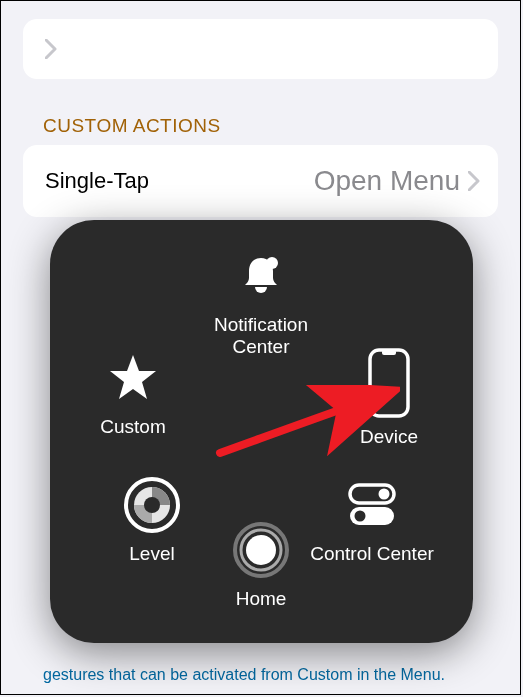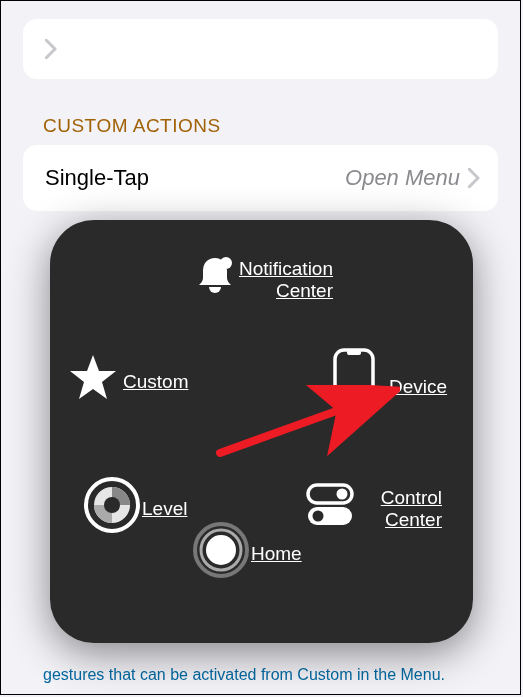--- a/index.html
+++ b/index.html
@@ -49,24 +49,23 @@
     letter-spacing: 0.5px;
     color: #a16207;
     text-transform: uppercase;
   }
 
   .list-row.secondary {
     margin-top: 8px;
   }
   .list-row .value {
     color: #8a8a8e;
-    font-size: 22px;
+    font-size: 28px;
     font-weight: 400;
     margin-right: 8px;
-    font-style: italic;
   }
   .list-row .label2 {
     font-size: 22px;
     font-weight: 400;
   }
   .spacer { flex: 1; }
 
   .footer-text {
     position: absolute;
     left: 22px;
@@ -88,26 +87,25 @@
     background: #2a2a2a;
     border-radius: 44px;
     box-sizing: border-box;
     box-shadow: 0 10px 40px rgba(0,0,0,0.45);
     color: #fff;
   }
 
   .item {
     position: absolute;
     width: 140px;
-    text-align: right;
+    text-align: center;
     display: flex;
-    flex-direction: row;
+    flex-direction: column;
     align-items: center;
     cursor: pointer;
-    text-decoration: underline;
   }
   .item .iconbox {
     width: 60px;
     height: 60px;
     display: flex;
     align-items: center;
     justify-content: center;
   }
   .item .iconbox.large { width: 70px; height: 70px; }
   .item .cap {

